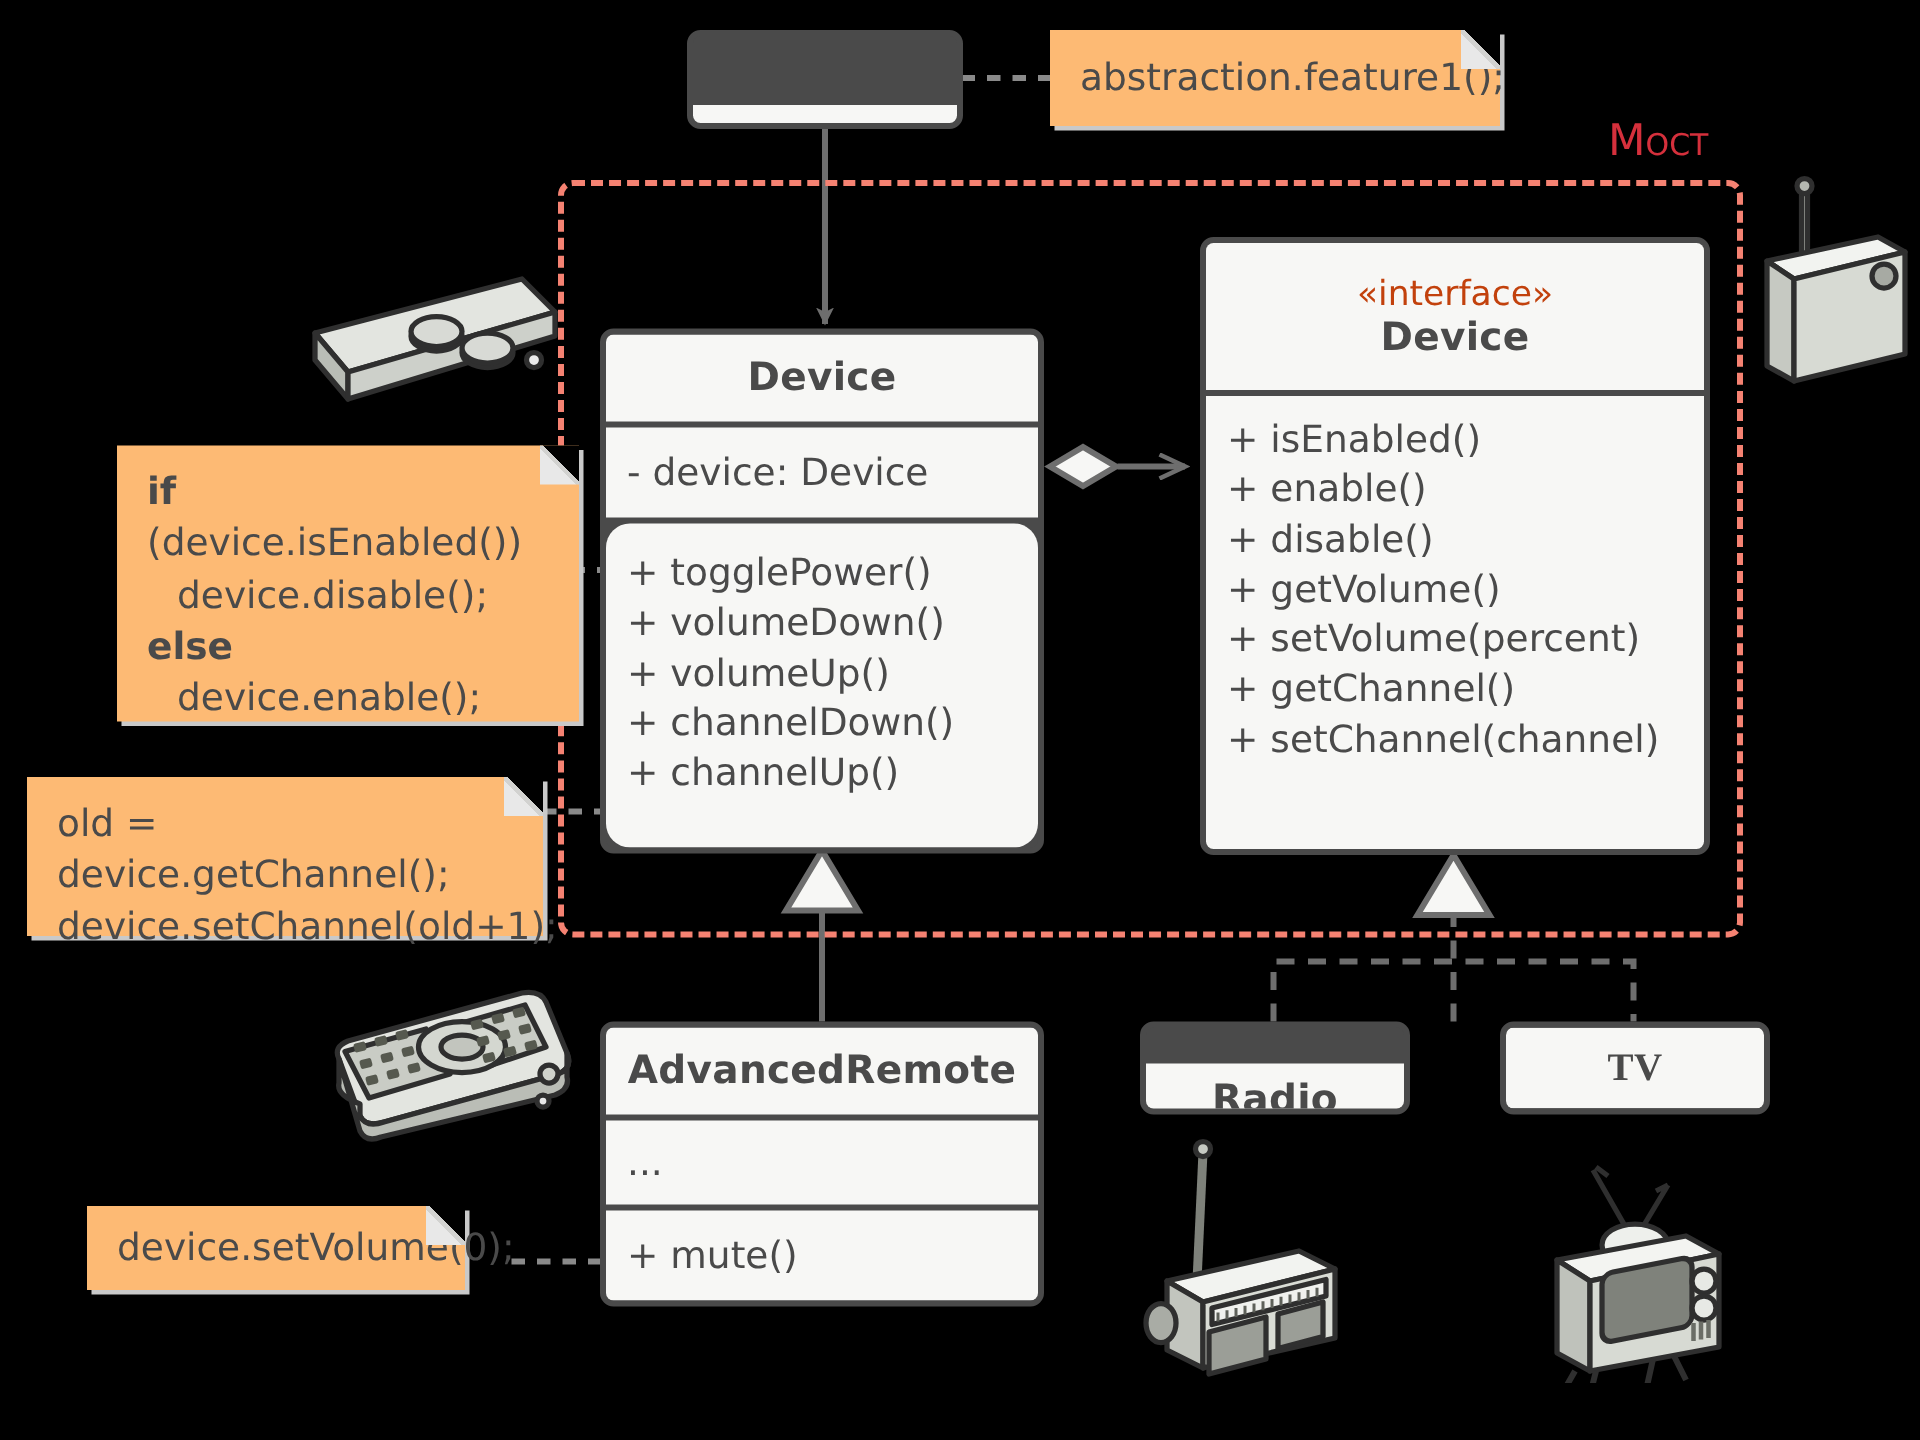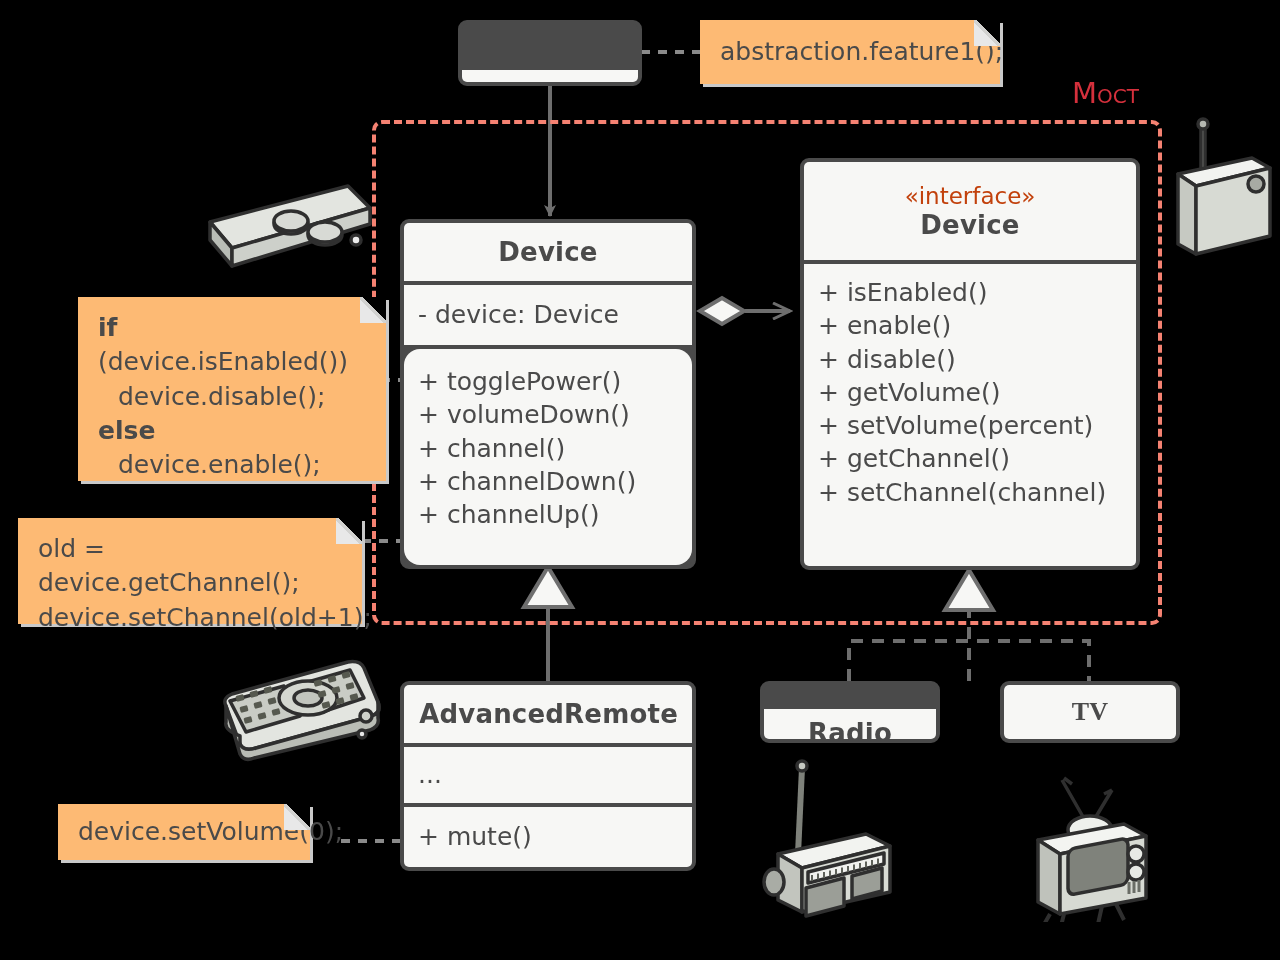--- a/index.html
+++ b/index.html
@@ -184,21 +184,21 @@
   <div class="uml-box" style="left:400px; top:219px; width:296px; height:350px;">
     <div class="uml-sec" style="height:58px; display:flex; align-items:center; justify-content:center;">
       <div class="cls-title">Device</div>
     </div>
     <div class="uml-sec" style="height:60px; display:flex; align-items:center;">
       <div class="member">- device: Device</div>
     </div>
     <div class="uml-sec" style="flex:1; padding-top:16px;border-radius:16px;">
       <div class="member">+ togglePower()</div>
       <div class="member">+ volumeDown()</div>
-      <div class="member">+ channel()</div>
+      <div class="member">+ volumeUp()</div>
       <div class="member">+ channelDown()</div>
       <div class="member">+ channelUp()</div>
     </div>
   </div>
 
   <div class="uml-box" style="left:800px; top:158px; width:340px; height:412px;">
     <div class="uml-sec" style="height:98px; display:flex; flex-direction:column; align-items:center; justify-content:center;">
       <div class="cls-stereo">«interface»</div>
       <div class="cls-title">Device</div>
     </div>
@@ -230,21 +230,21 @@
     <div>old = device.getChannel();</div>
     <div>device.setChannel(old+1);</div>
   </div>
 
   <div class="note" style="left:58px; top:804px; width:252px; height:56px; display:flex; align-items:center;">
     <span class="fold"></span>
     <span>device.setVolume(0);</span>
   </div>
 
   <div class="uml-box" style="left:400px; top:681px; width:296px; height:190px;">
-    <div class="uml-sec" style="height:58px; display:flex; align-items:center; justify-content:flex-end;">
+    <div class="uml-sec" style="height:58px; display:flex; align-items:center; justify-content:center;">
       <div class="cls-title">AdvancedRemote</div>
     </div>
     <div class="uml-sec" style="height:56px; display:flex; align-items:center;">
       <div class="member">...</div>
     </div>
     <div class="uml-sec" style="flex:1; display:flex; align-items:center;">
       <div class="member">+ mute()</div>
     </div>
   </div>
 

